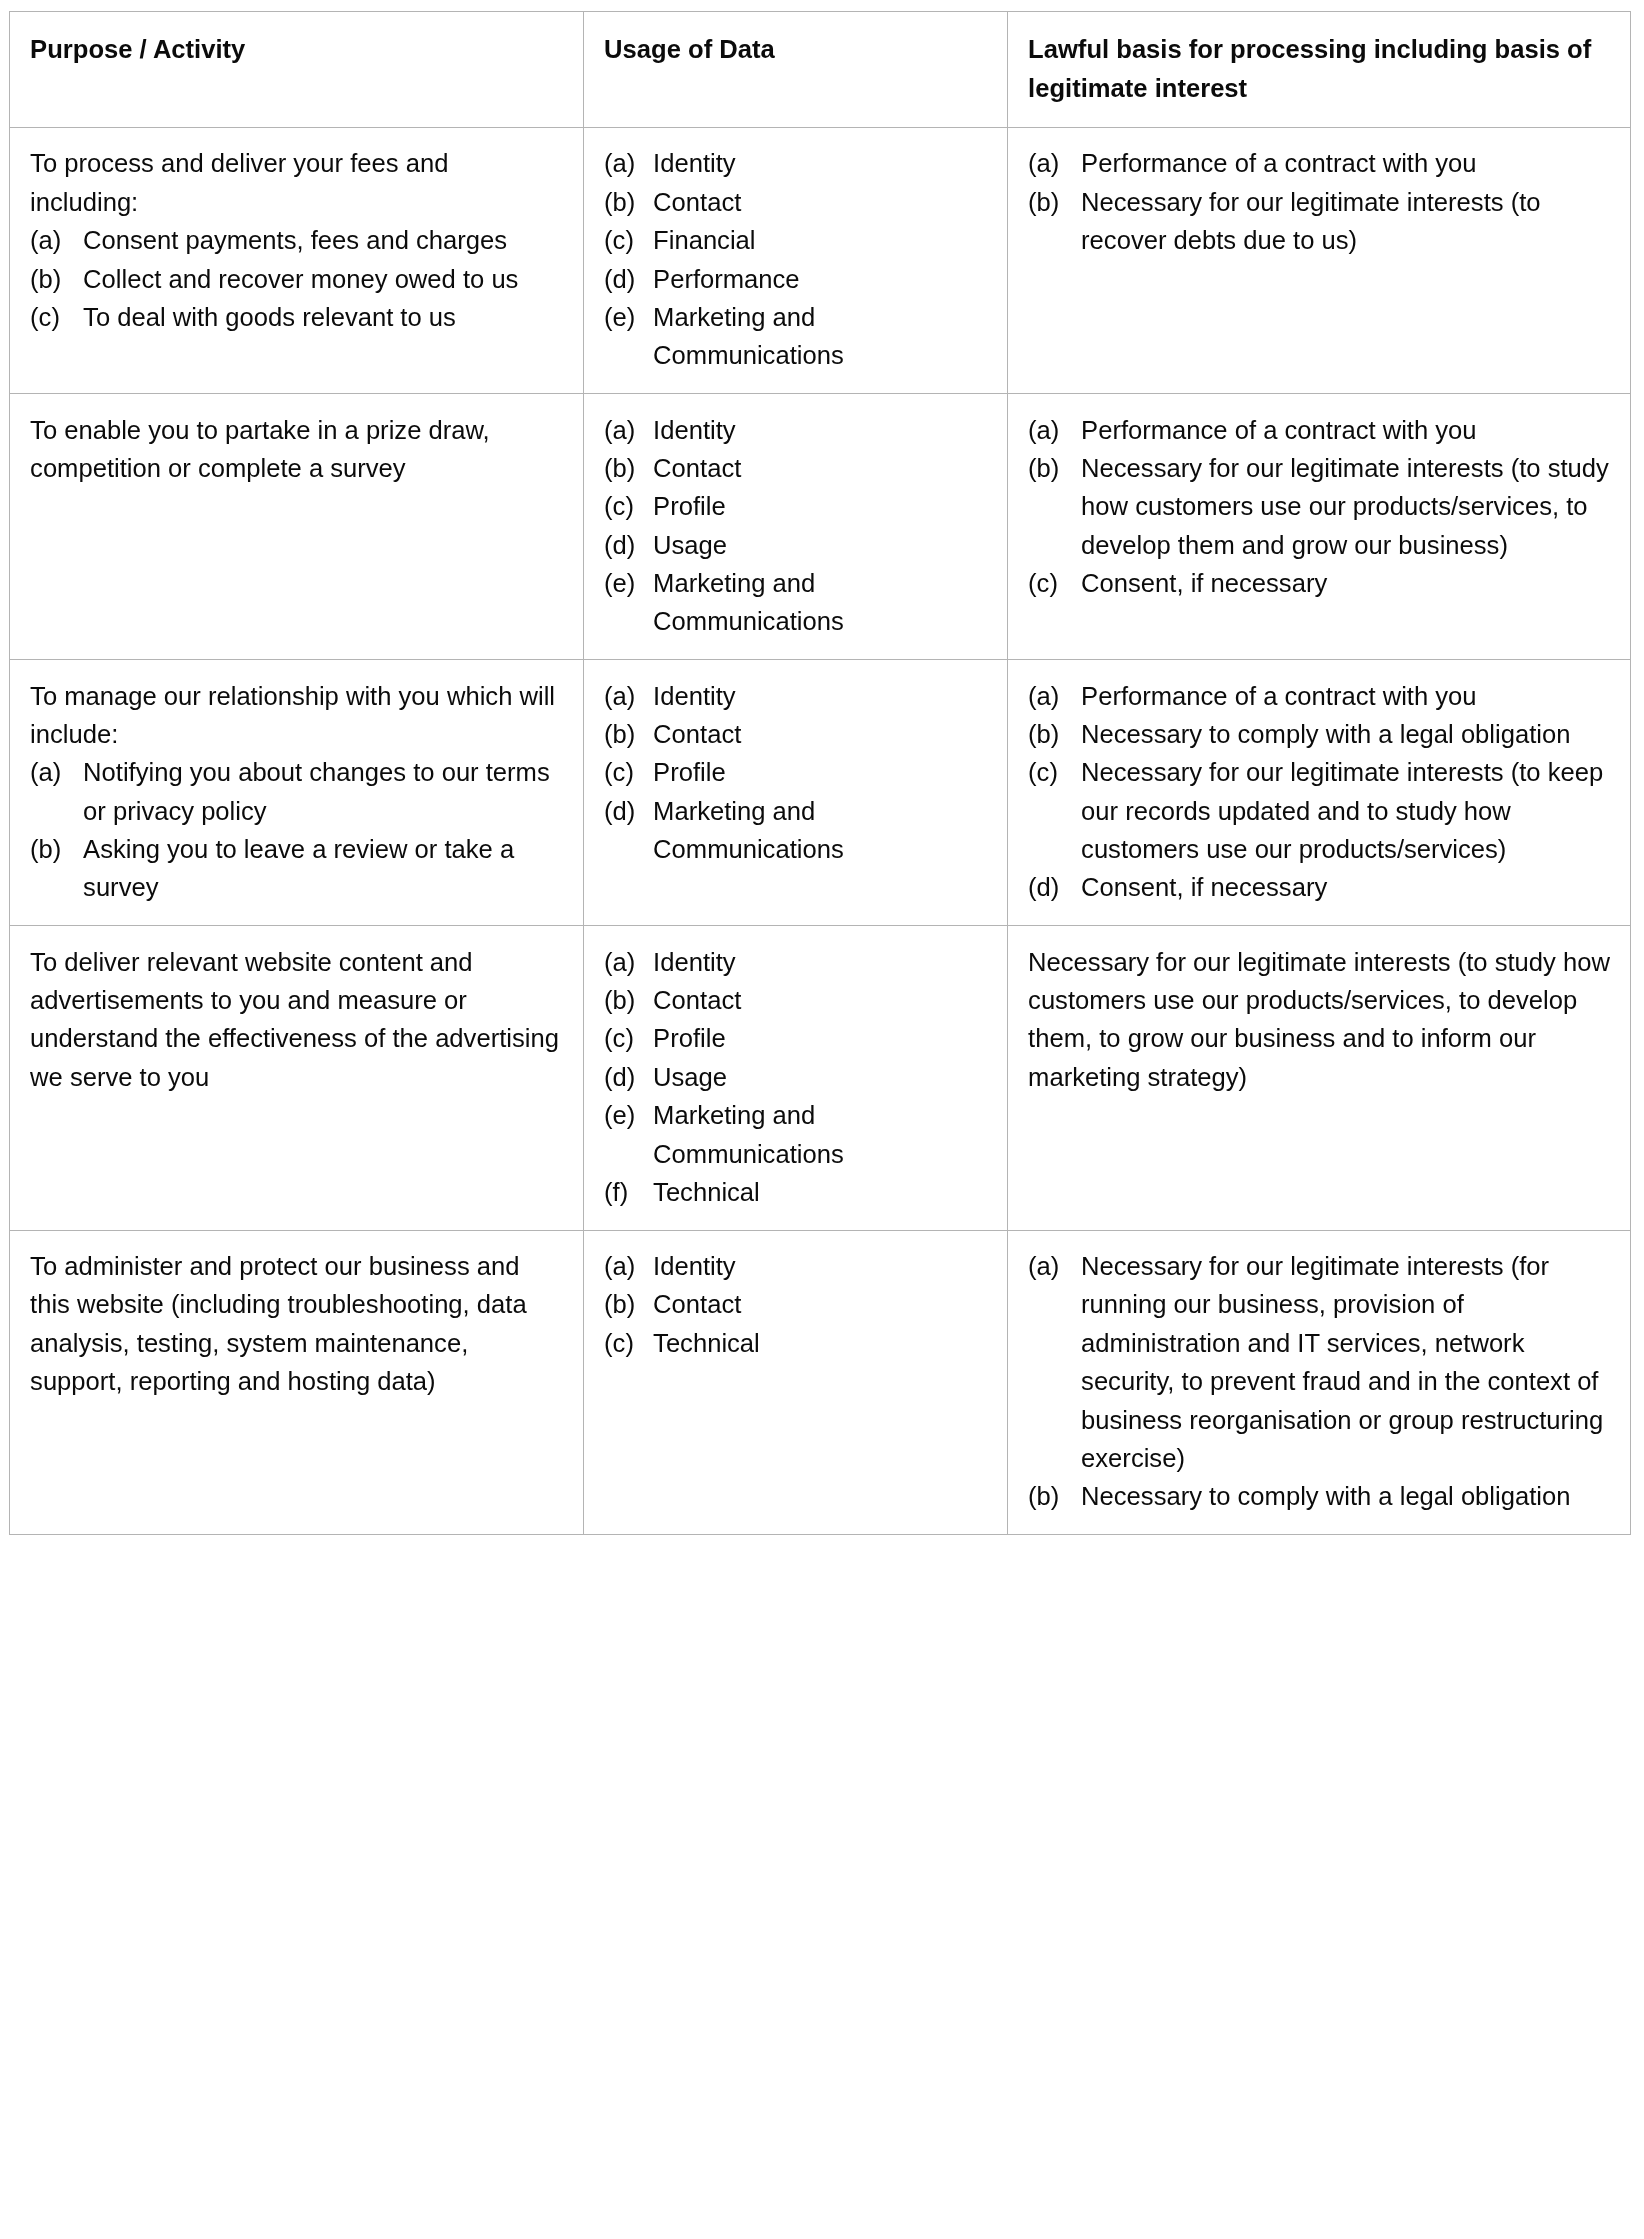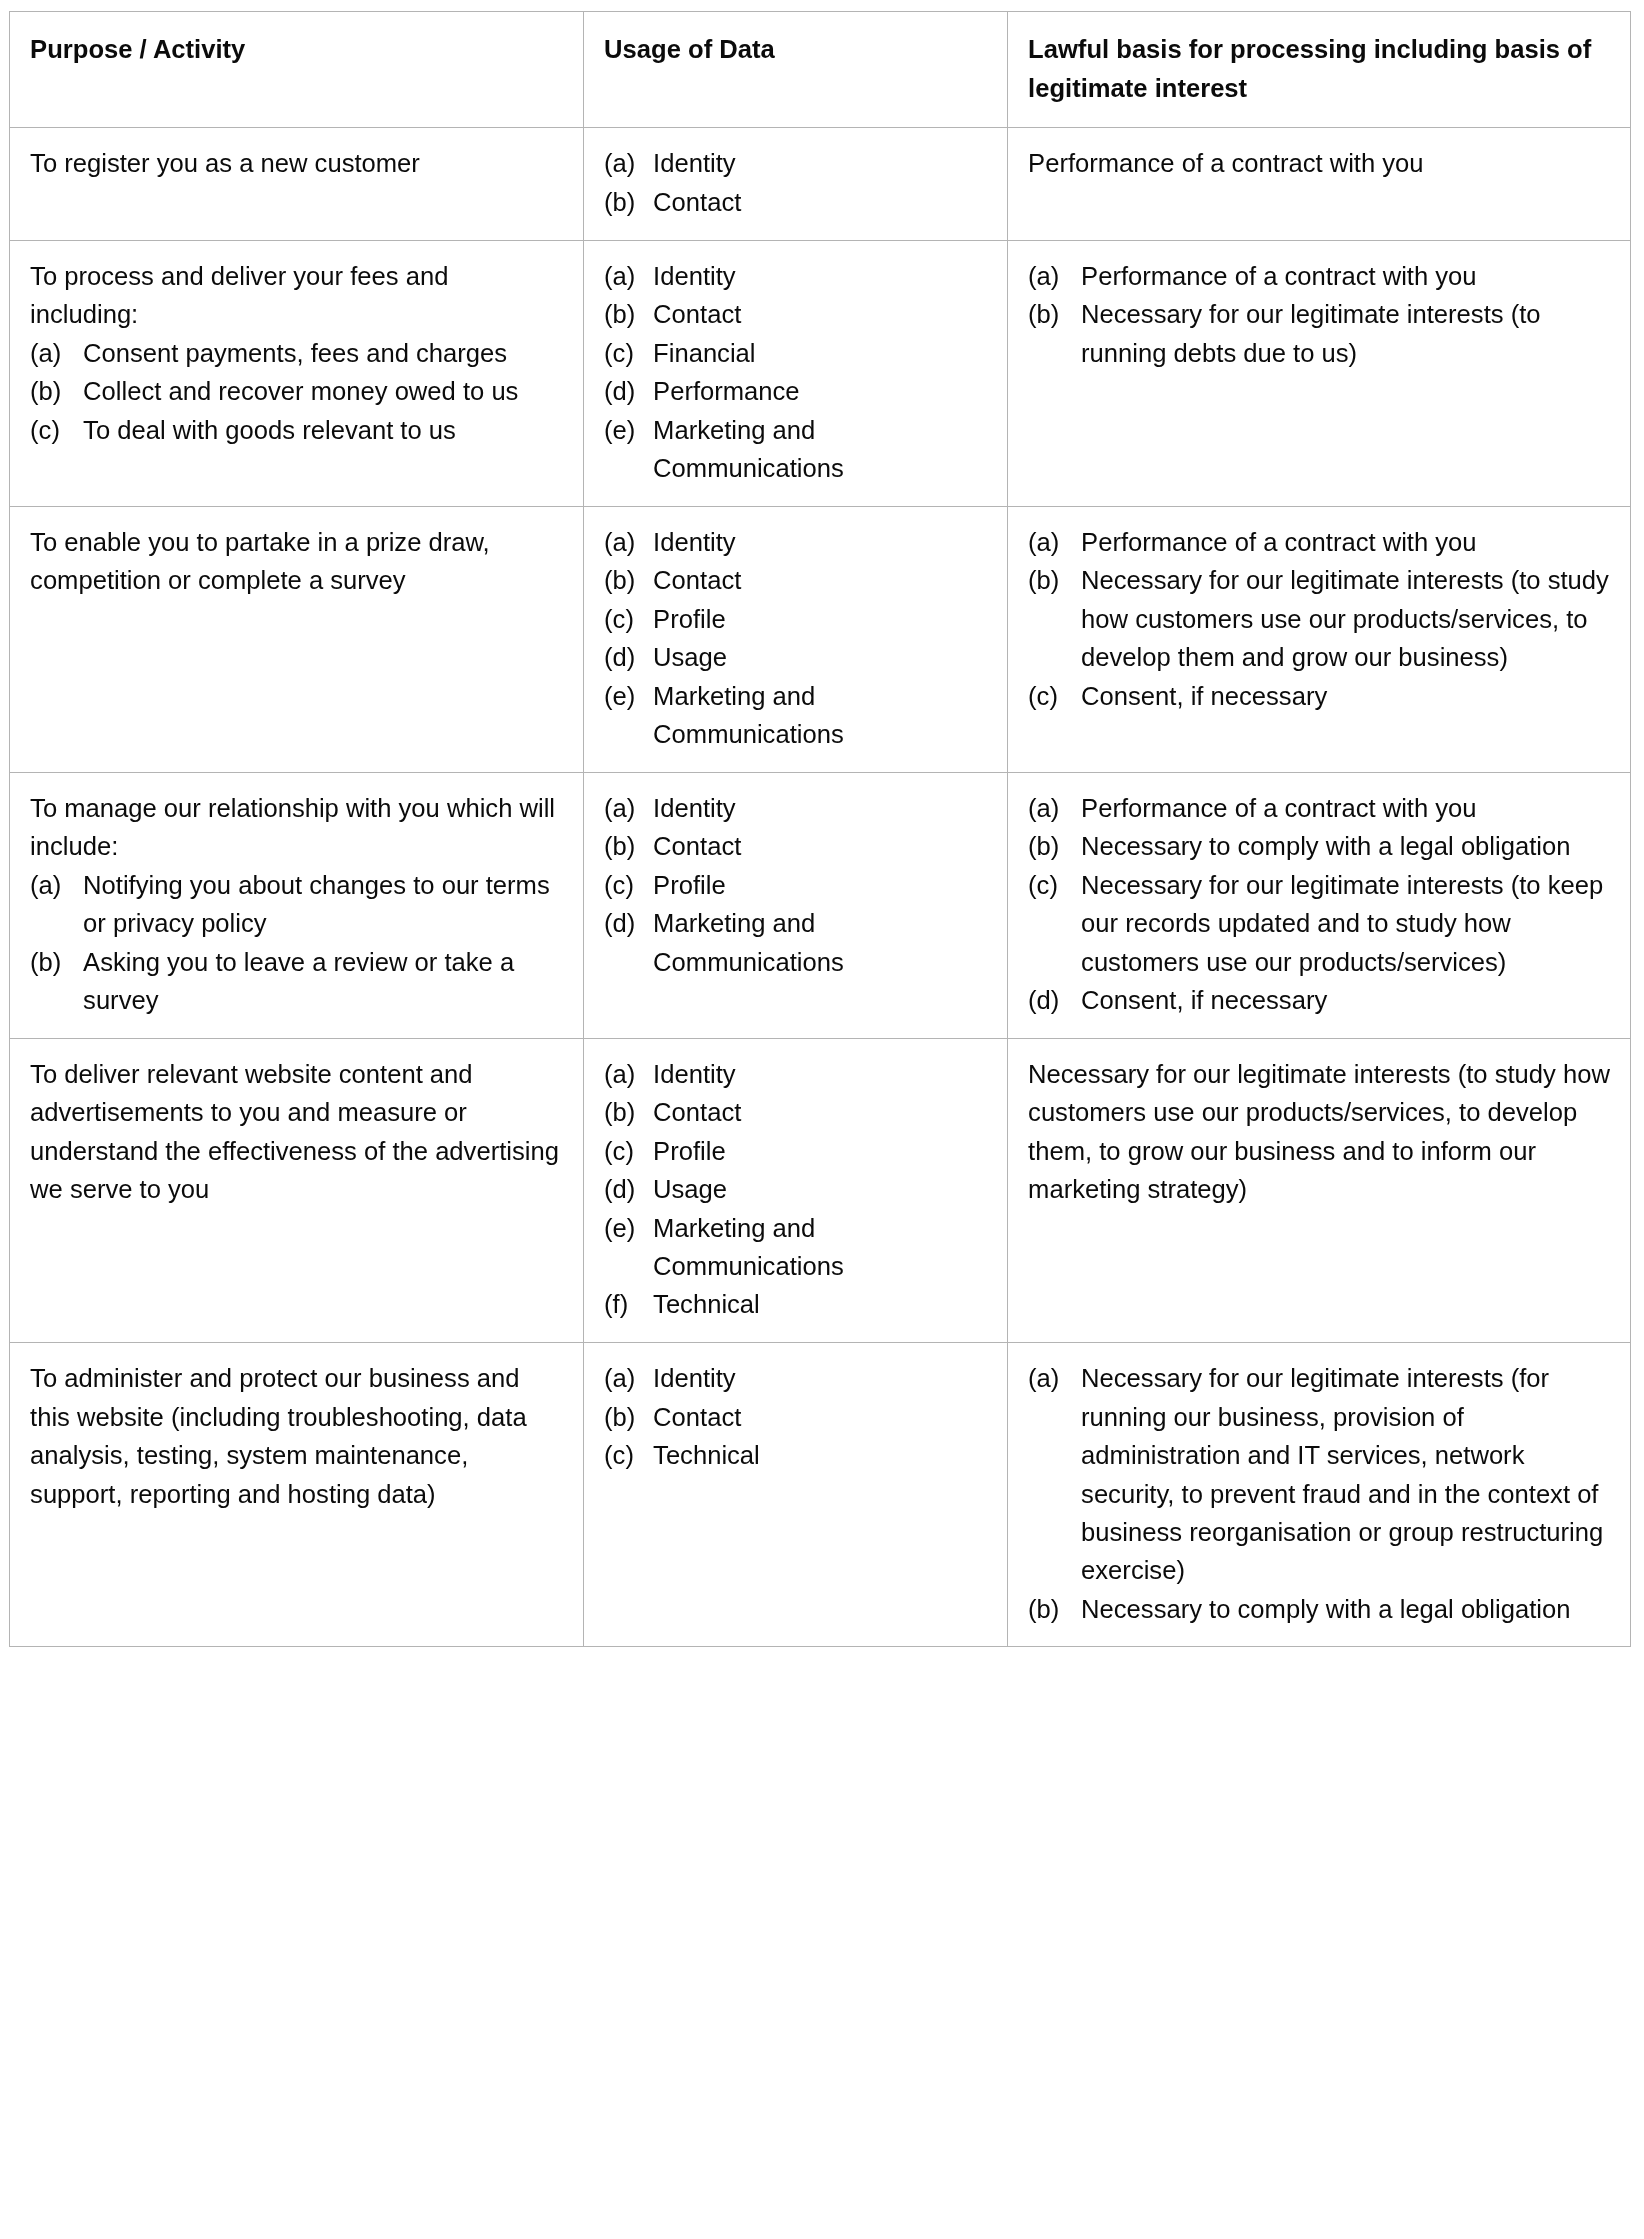--- a/index.html
+++ b/index.html
@@ -103,40 +103,20 @@
     <thead>
       <tr class="head-row">
         <td class="head-cell">Purpose / Activity</td>
         <td class="head-cell">Usage of Data</td>
         <td class="head-cell">Lawful basis for processing including basis of legitimate interest</td>
       </tr>
     </thead>
     <tbody id="table-body">
         <tr>
           <td>
-            <p class="cell-para">To register you as a new customer</p>
-          </td>
-          <td>
-            <ul class="alpha-list tight">
-              <li>
-                <span class="marker">(a)</span>
-                <span class="item-text">Identity</span>
-              </li>
-              <li>
-                <span class="marker">(b)</span>
-                <span class="item-text">Contact</span>
-              </li>
-            </ul>
-          </td>
-          <td>
-            <p class="cell-para">Performance of a contract with you</p>
-          </td>
-        </tr>
-        <tr>
-          <td>
             <p class="cell-para intro">To process and deliver your fees and including:</p>
             <ul class="alpha-list">
               <li>
                 <span class="marker">(a)</span>
                 <span class="item-text">Consent payments, fees and charges</span>
               </li>
               <li>
                 <span class="marker">(b)</span>
                 <span class="item-text">Collect and recover money owed to us</span>
               </li>
@@ -171,21 +151,21 @@
             </ul>
           </td>
           <td>
             <ul class="alpha-list">
               <li>
                 <span class="marker">(a)</span>
                 <span class="item-text">Performance of a contract with you</span>
               </li>
               <li>
                 <span class="marker">(b)</span>
-                <span class="item-text">Necessary for our legitimate interests (to running debts due to us)</span>
+                <span class="item-text">Necessary for our legitimate interests (to recover debts due to us)</span>
               </li>
             </ul>
           </td>
         </tr>
         <tr>
           <td>
             <p class="cell-para">To enable you to partake in a prize draw, competition or complete a survey</p>
           </td>
           <td>
             <ul class="alpha-list tight">

